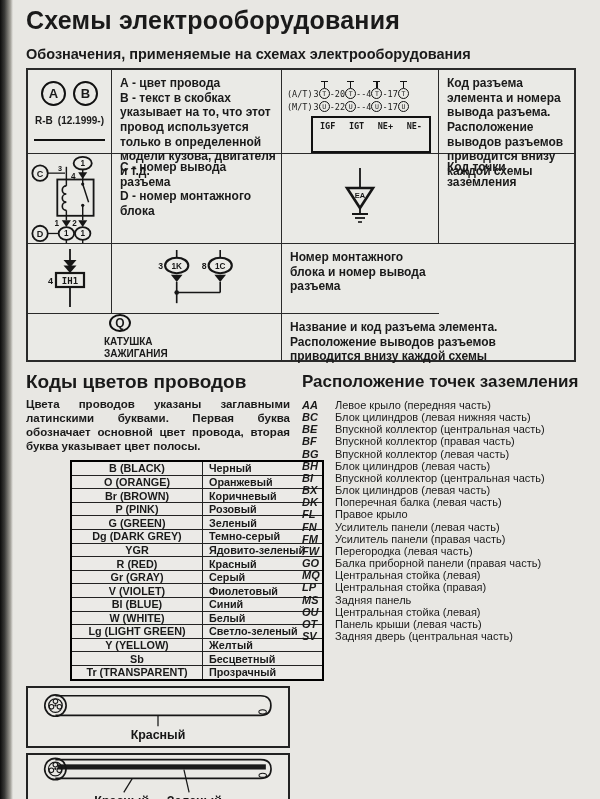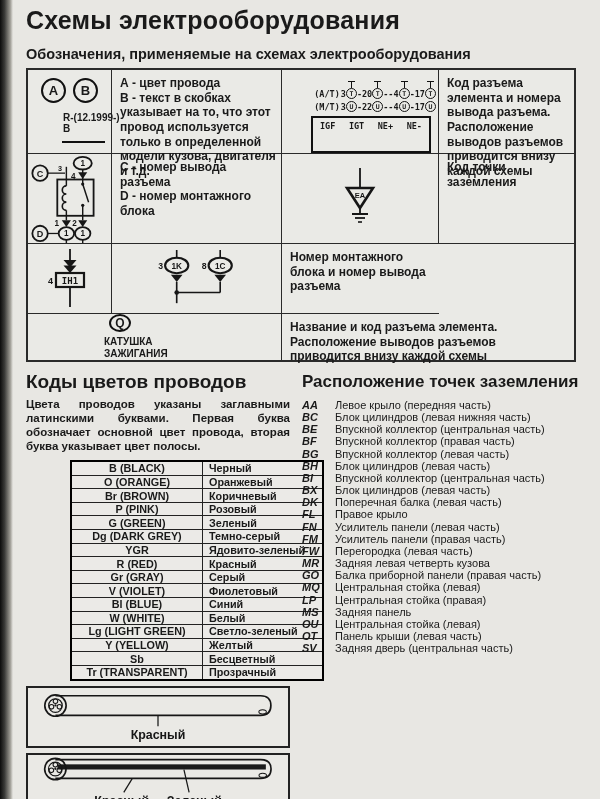--- a/index.html
+++ b/index.html
@@ -23,26 +23,26 @@
   .bb{border-bottom:1.6px solid #2a2a2a;}
   .desc{padding:6px 5px 4px 8px;font-size:12px;font-weight:bold;line-height:1.22;}
   .span2{grid-column:span 2;}
 
   
   .ab-cell{display:flex;flex-direction:column;justify-content:center;gap:9px;padding:6px 6px 8px;}
   .ab-circles{display:flex;justify-content:space-evenly;}
   .circ-letter{width:25px;height:25px;border:2.6px solid #111;border-radius:50%;
     display:flex;align-items:center;justify-content:center;font-size:13px;font-weight:bold;box-sizing:border-box;}
   .ab-code{display:flex;justify-content:space-between;font-size:10px;font-weight:bold;
-    border-bottom:2px solid #111;padding:0 1px 7px 1px;margin-left:28px;}
+    border-bottom:2px solid #111;padding:0 1px 13px 1px;}
 
   
   .conn-cell{padding:17px 2px 0 5px;display:flex;flex-direction:column;}
   .conn-line{display:flex;align-items:center;height:13px;
-    font-family:"DejaVu Sans Mono",monospace;font-size:8.5px;font-weight:bold;white-space:nowrap;justify-content:flex-end;}
+    font-family:"DejaVu Sans Mono",monospace;font-size:8.5px;font-weight:normal;white-space:nowrap;}
   .conn-prefix{margin-right:1px;}
   .conn-circle{width:11px;height:11px;border:1.5px solid #111;border-radius:50%;flex:0 0 11px;
     display:inline-flex;align-items:center;justify-content:center;font-size:6.5px;box-sizing:border-box;position:relative;}
   .conn-line.first .conn-circle::before{content:"";position:absolute;left:4px;top:-8px;width:1.2px;height:7px;background:#111;}
   .conn-line.first .conn-circle::after{content:"";position:absolute;left:1px;top:-8px;width:7px;height:1.2px;background:#111;}
   .conn-box{border:2px solid #111;width:120px;height:48px;margin:3px 0 0 24px;
     display:flex;justify-content:space-between;align-items:flex-start;padding:3px 7px 0 7px;box-sizing:border-box;
     font-family:"DejaVu Sans Mono",monospace;font-size:8.5px;font-weight:bold;}
 
   .sym-cell{display:flex;align-items:center;justify-content:center;}
@@ -396,24 +396,20 @@
           </div>
           <div class="ground-item">
             <span class="ground-code">FM</span>
             <span class="ground-desc">Усилитель панели (правая часть)</span>
           </div>
           <div class="ground-item">
             <span class="ground-code">FW</span>
             <span class="ground-desc">Перегородка (левая часть)</span>
           </div>
           <div class="ground-item">
-            <span class="ground-code">MR</span>
-            <span class="ground-desc">Задняя левая четверть кузова</span>
-          </div>
-          <div class="ground-item">
             <span class="ground-code">GO</span>
             <span class="ground-desc">Балка приборной панели (правая часть)</span>
           </div>
           <div class="ground-item">
             <span class="ground-code">MQ</span>
             <span class="ground-desc">Центральная стойка (левая)</span>
           </div>
           <div class="ground-item">
             <span class="ground-code">LP</span>
             <span class="ground-desc">Центральная стойка (правая)</span>

